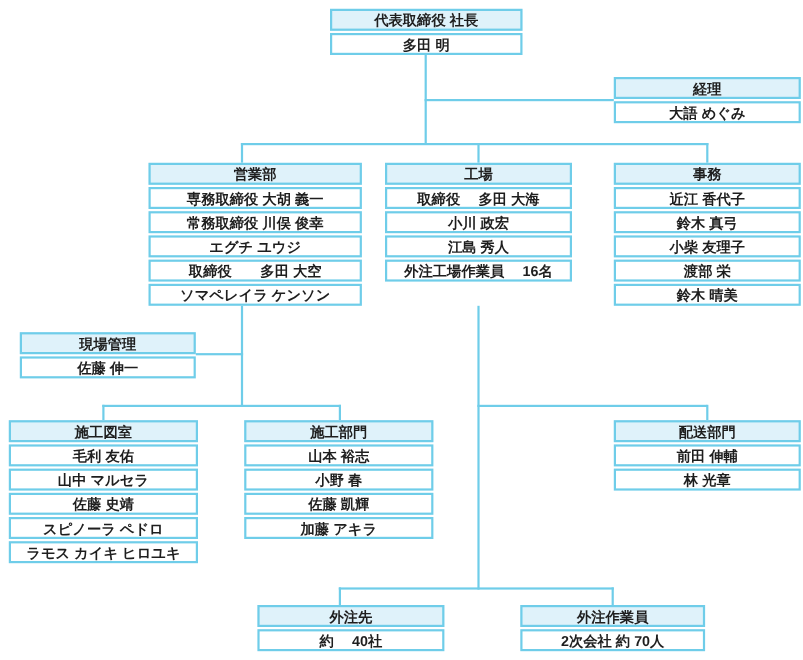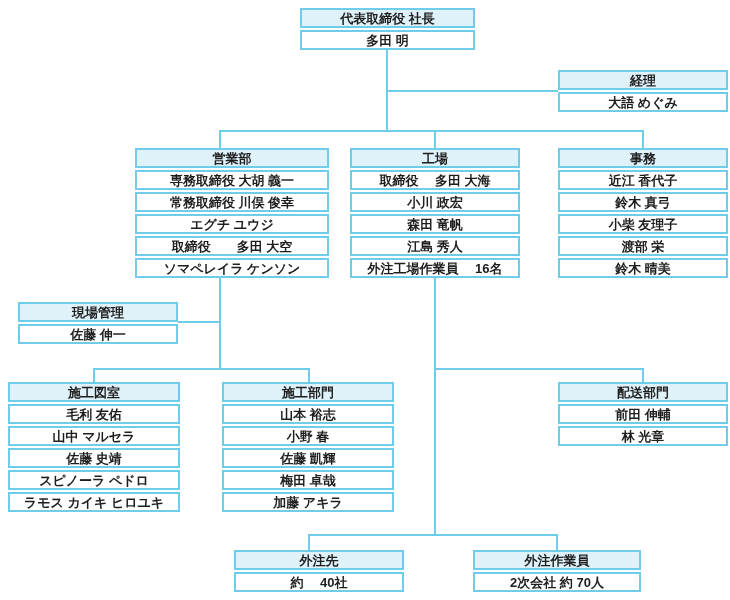--- a/index.html
+++ b/index.html
@@ -77,21 +77,20 @@
         <div class="row">ソマペレイラ ケンソン</div>
       </div>
   </div>
 
   <div class="box" style="left:350px;top:148px;width:170px">
     <div class="hdr">工場</div>
     <div>
 
     <div class="row">取締役　 多田 大海</div>
         <div class="row">小川 政宏</div>
-        <div class="row">森田 竜帆</div>
         <div class="row">江島 秀人</div>
         <div class="row">外注工場作業員　 16名</div>
       </div>
   </div>
 
   <div class="box" style="left:558px;top:148px;width:170px">
     <div class="hdr">事務</div>
     <div>
 
     <div class="row">近江 香代子</div>
@@ -122,21 +121,20 @@
       </div>
   </div>
 
   <div class="box" style="left:222px;top:382px;width:172px">
     <div class="hdr">施工部門</div>
     <div>
 
     <div class="row">山本 裕志</div>
         <div class="row">小野 春</div>
         <div class="row">佐藤 凱輝</div>
-        <div class="row">梅田 卓哉</div>
         <div class="row">加藤 アキラ</div>
       </div>
   </div>
 
   <div class="box" style="left:558px;top:382px;width:170px">
     <div class="hdr">配送部門</div>
     <div>
 
     <div class="row">前田 伸輔</div>
         <div class="row">林 光章</div>

